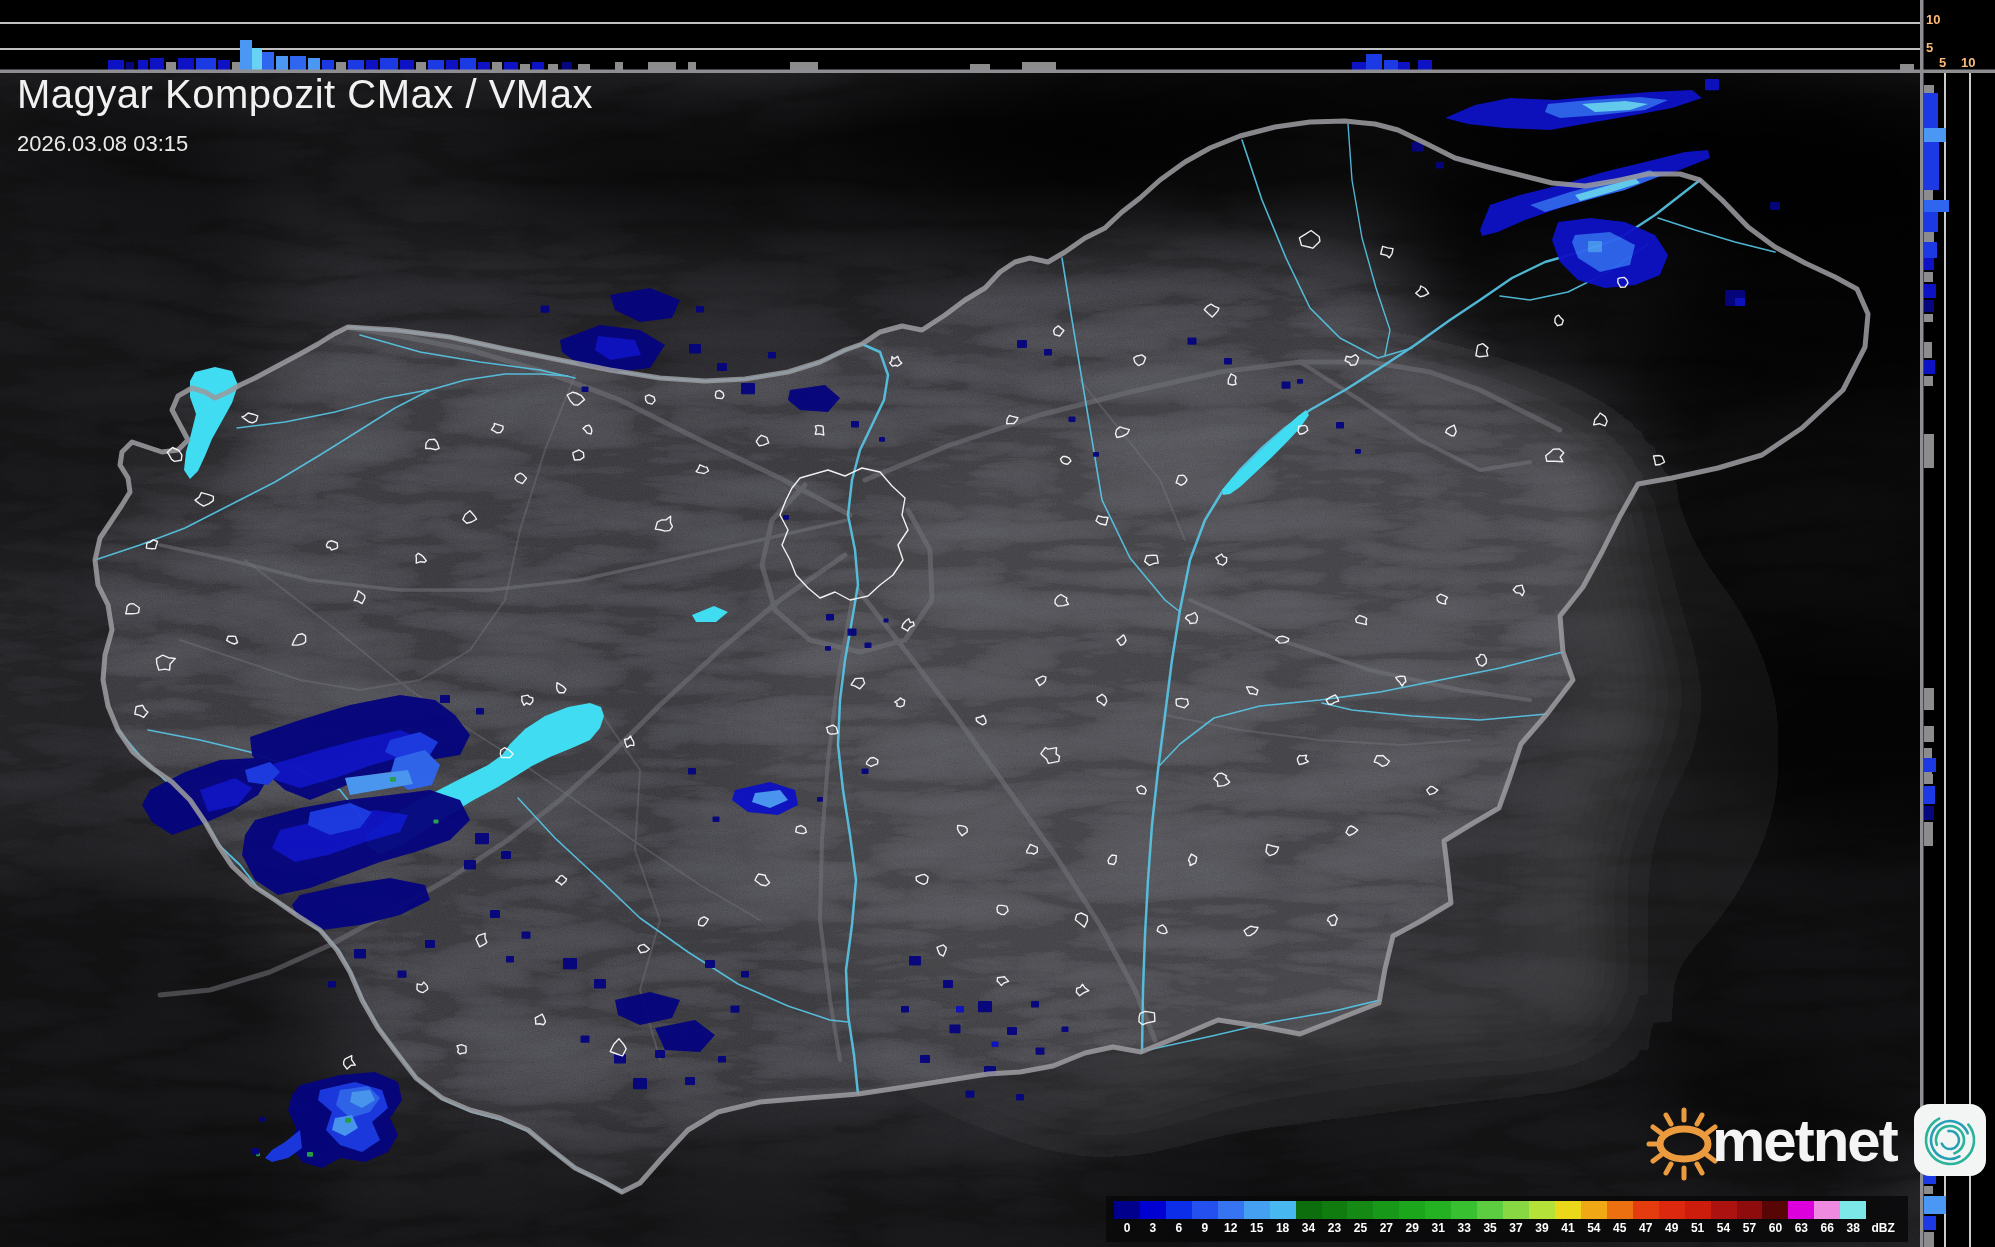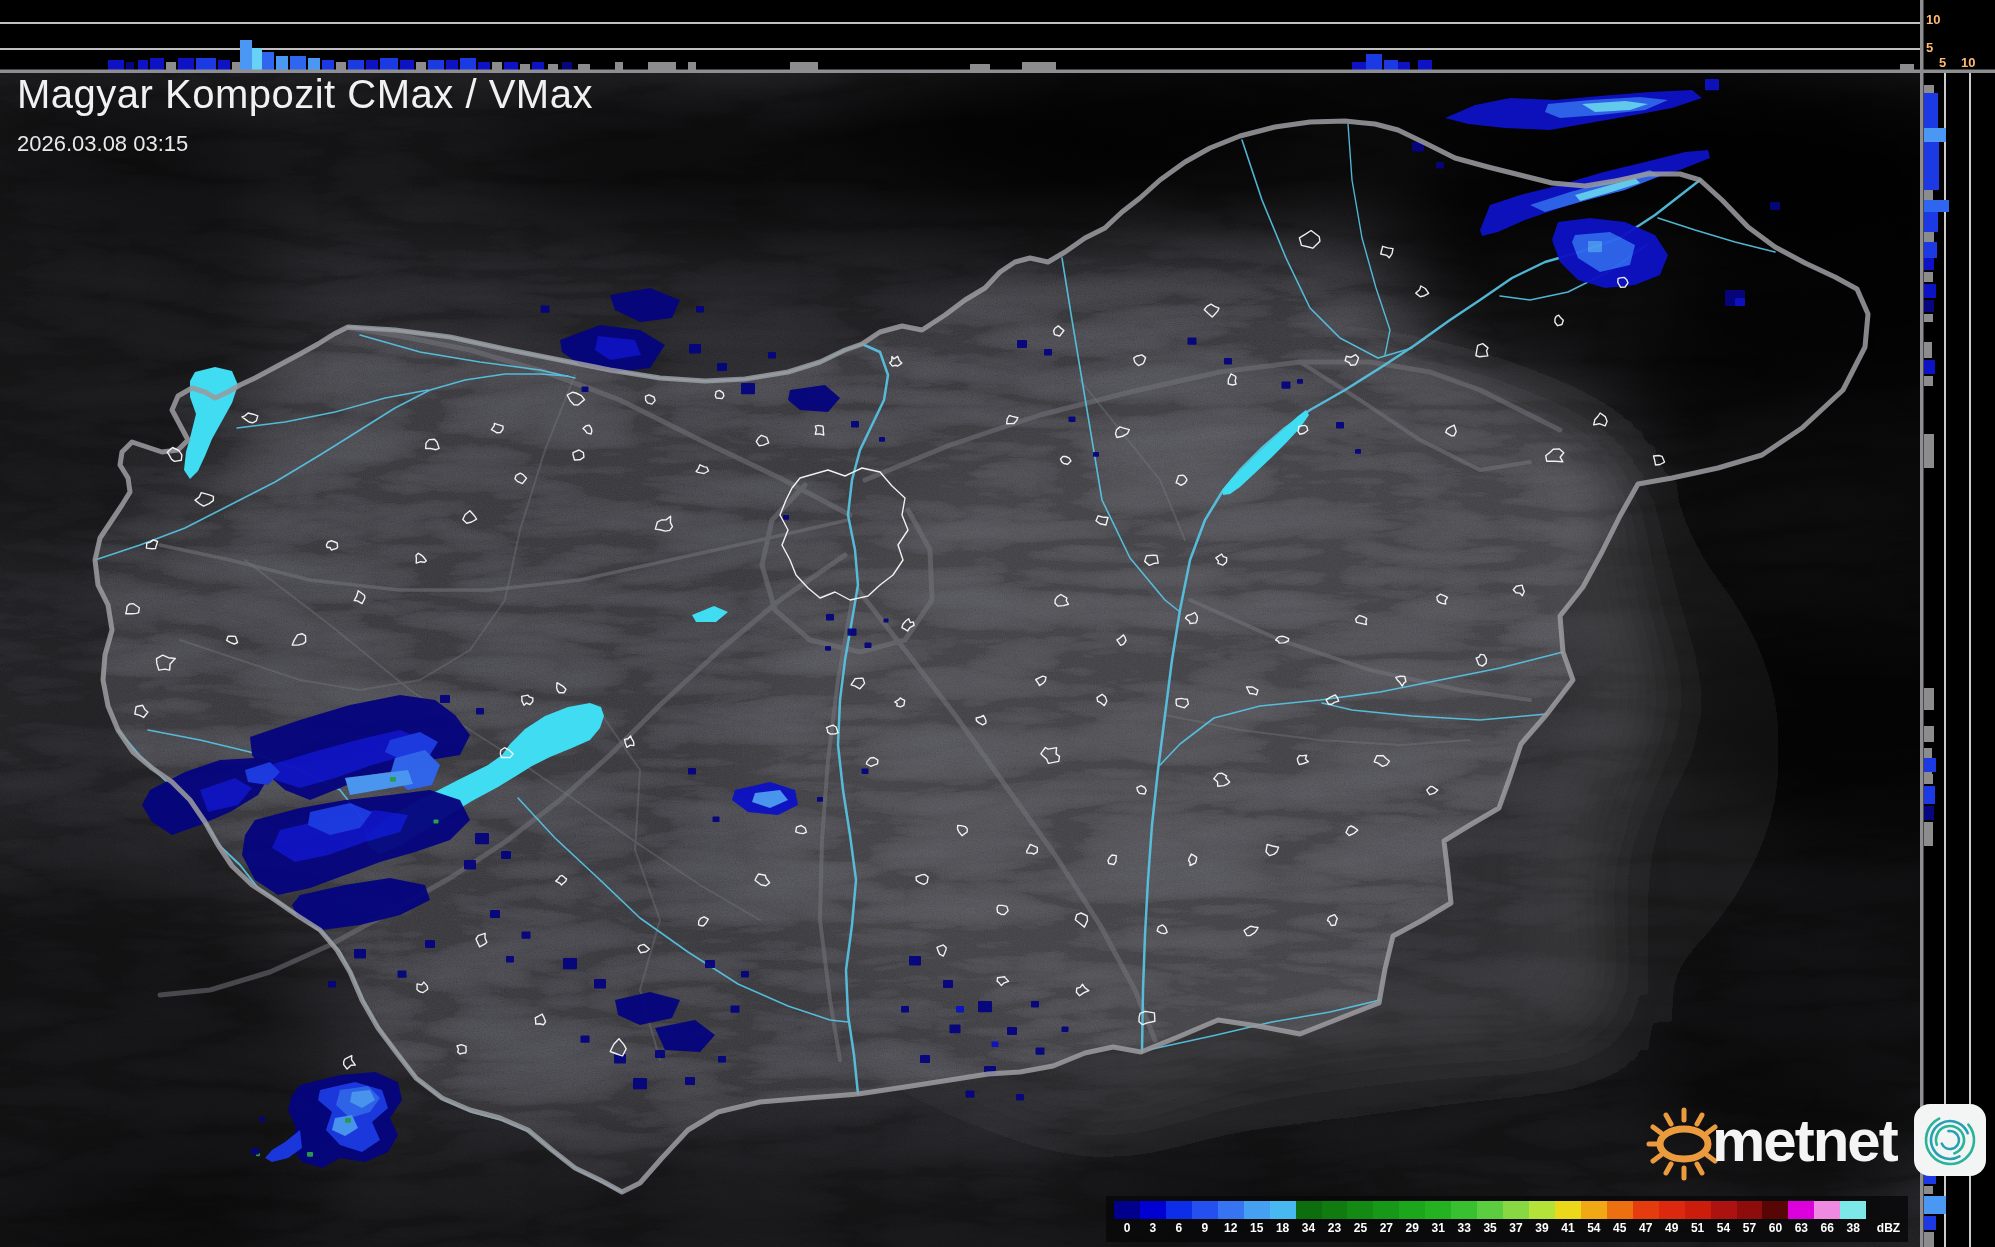--- a/index.html
+++ b/index.html
@@ -7,21 +7,21 @@
        font-family:"Liberation Sans",sans-serif;}
   #map-svg{position:absolute;left:0;top:0;}
   .title-block{position:absolute;left:17px;top:72px;color:#f1f1f1;pointer-events:none;}
   .title-block h1{margin:0;font-size:40px;font-weight:500;letter-spacing:.5px;}
   .title-block .ts{margin-top:14px;font-size:22px;font-weight:400;color:#e9e9e9;}
   .axis-label{position:absolute;color:#fdba74;font-size:13px;font-weight:700;line-height:13px;}
   .legend{position:absolute;left:1106px;top:1196px;width:802px;height:46px;
           background:rgba(8,8,10,.84);box-sizing:border-box;padding:5px 8px 3px 8px;}
   .legend-row{display:flex;width:100%;}
   .legend .cell{flex:1 1 0;display:flex;flex-direction:column;align-items:stretch;}
-  .legend .cell.unit-cell{flex:0 0 34px;align-items:flex-end;}
+  .legend .cell.unit-cell{flex:0 0 34px;}
   .legend .swatch{height:18px;width:100%;}
   .legend .unit-cell .swatch{background:transparent!important;}
   .legend .tick{color:#fff;font-size:12px;font-weight:700;text-align:center;margin-top:2px;
                 font-family:"Liberation Sans",sans-serif;}
   .logo{position:absolute;left:1646px;top:1096px;display:flex;align-items:center;}
   .logo .brand{color:#f4f4f4;font-size:60px;font-weight:700;letter-spacing:-2px;margin-left:-8px;}
   .logo svg{display:block;}
 </style>
 </head>
 <body>

